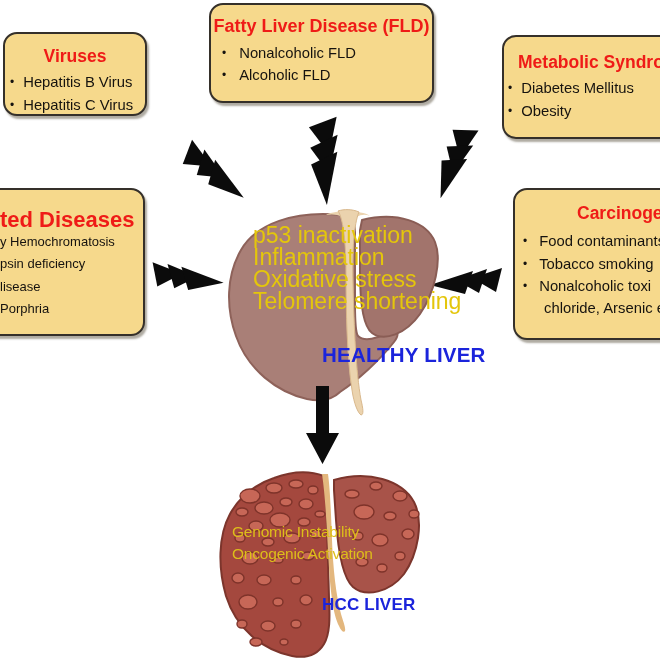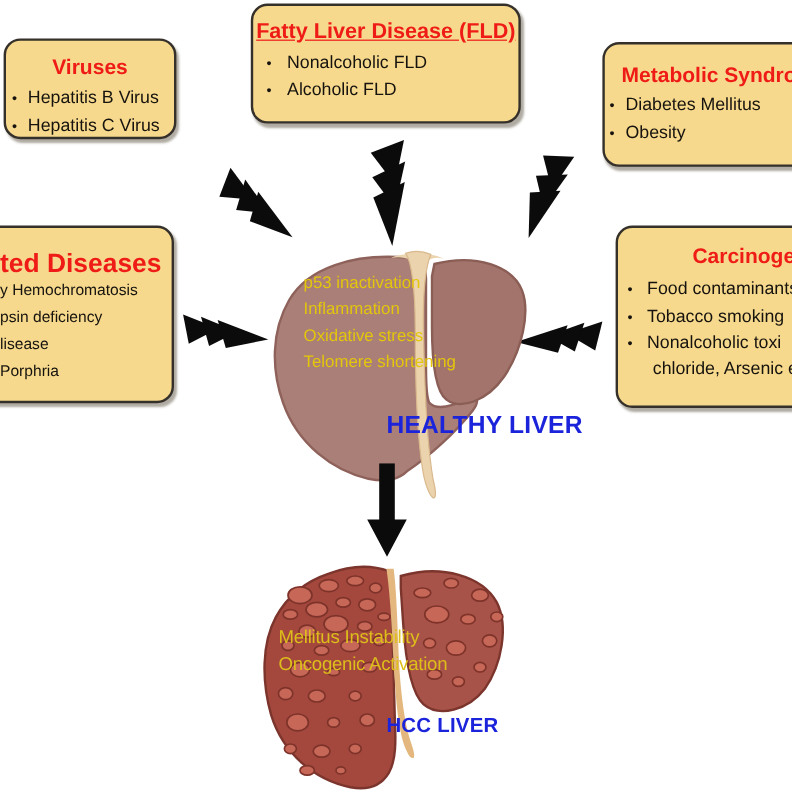--- a/index.html
+++ b/index.html
@@ -48,21 +48,21 @@
           <span class="itxt">Hepatitis B Virus</span>
         </li>
       <li>
           <span class="blt">•</span>
           <span class="itxt">Hepatitis C Virus</span>
         </li>
     </ul>
   </div>
 
   <div class="box" style="left:209px;top:3px;width:225px;height:100px;">
-    <div class="box-title t-center" style="margin-top:12px;font-size:18px;text-decoration:underline;">Fatty Liver Disease (FLD)</div>
+    <div class="box-title t-center" style="margin-top:12px;font-size:18px;">Fatty Liver Disease (FLD)</div>
     <ul class="items" style="padding-left:11px;">
       <li>
           <span class="blt">•</span>
           <span class="itxt" style="margin-left:13px;">Nonalcoholic FLD</span>
         </li>
       <li>
           <span class="blt">•</span>
           <span class="itxt" style="margin-left:13px;">Alcoholic FLD</span>
         </li>
     </ul>
@@ -143,21 +143,21 @@
              C100,194 110,192 118,184 C136,172 158,152 172,134 C178,126 176,120 168,124
              C154,131 142,134 136,128 C133,124 133,110 133,96 L133,24 C133,12 128,8 120,7 Z" fill="#A97F77" stroke="#8E625A" stroke-width="2"></path>
     <path d="M140,12 C175,3 205,14 213,34 C220,52 213,84 198,106 C184,126 162,134 150,125
              C141,118 138,94 138,64 L138,22 Z" fill="#A2746C" stroke="#8A5D55" stroke-width="2"></path>
     <path d="M104,7 C112,2 140,2 148,8 C140,5 134,8 128,16 C122,8 114,5 104,7 Z" fill="#EBD3AE"></path>
     <path d="M116,3 C121,10 124,34 124,64 C124,104 125,150 130,182 C132,196 136,205 139,207
              C142,207 141,200 139,192 C134,164 132,120 131,76 C130,42 132,16 137,4
              C130,1 122,1 116,3 Z" fill="#EBD3AE" stroke="#D9B88C" stroke-width="1"></path>
   </svg>
 
-  <div class="overlay-gold" style="left:253px;top:224px;font-size:14px;line-height:22px;">
+  <div class="overlay-gold" style="left:253px;top:224px;font-size:23px;line-height:22px;">
     <div>p53 inactivation</div>
     <div>Inflammation</div>
     <div>Oxidative stress</div>
     <div>Telomere shortening</div>
   </div>
   <div class="liver-label" style="left:322px;top:343px;font-size:20.5px;">HEALTHY LIVER</div>
 
   <svg class="abs" style="left:300px;top:386px;" width="44" height="80" viewBox="0 0 44 80">
     <polygon points="16,0 29,0 29,47 39,47 22.5,78 6,47 16,47" fill="#0B0B0B"></polygon>
   </svg>
@@ -209,18 +209,18 @@
       <ellipse cx="196" cy="66" rx="6" ry="5"></ellipse>
         <ellipse cx="146" cy="68" rx="5" ry="4"></ellipse>
       <ellipse cx="168" cy="72" rx="8" ry="6"></ellipse>
         <ellipse cx="188" cy="88" rx="5" ry="4"></ellipse>
       <ellipse cx="150" cy="94" rx="6" ry="4"></ellipse>
         <ellipse cx="170" cy="100" rx="5" ry="4"></ellipse>
     </g>
   </svg>
 
   <div class="overlay-gold" style="left:232px;top:521px;font-size:15.5px;line-height:21.5px;letter-spacing:-.2px;color:#DDBE1A;">
-    <div>Mellitus Instability</div>
+    <div>Genomic Instability</div>
     <div>Oncogenic Activation</div>
   </div>
   <div class="liver-label" style="left:322px;top:595px;font-size:17px;">HCC LIVER</div>
 
 </div>
 
 </body></html>

